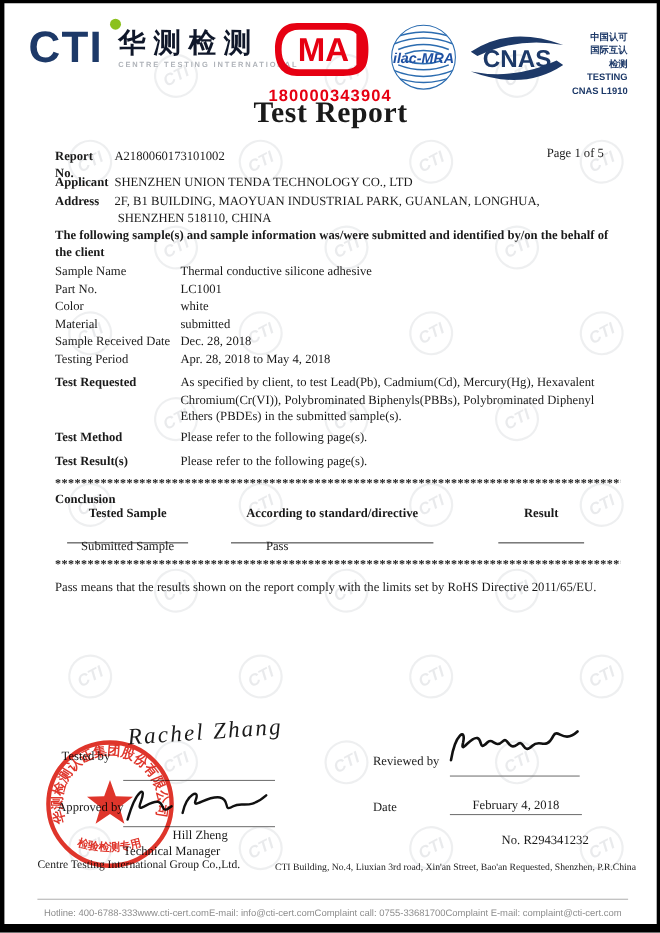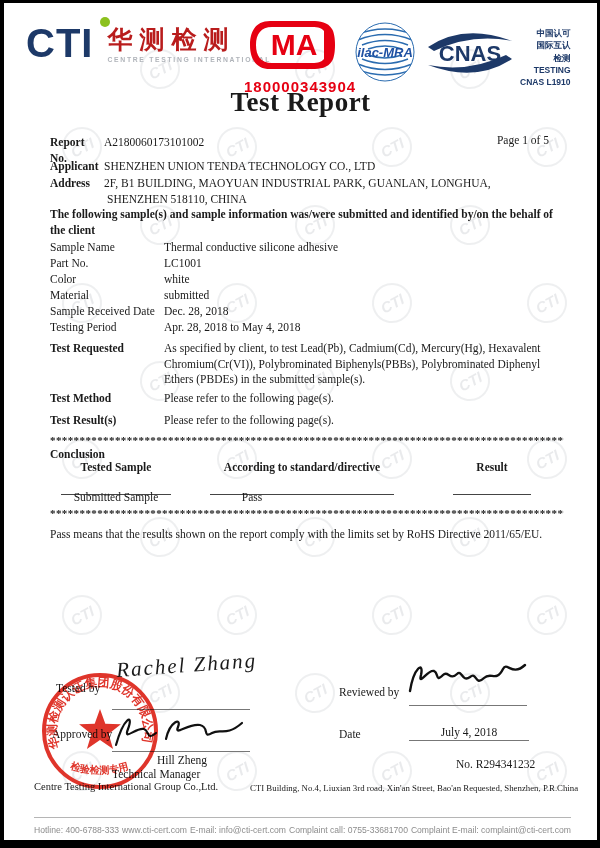--- a/index.html
+++ b/index.html
@@ -12,21 +12,21 @@
   .wm { position:absolute; width:40px; height:40px; border:2px solid #8a929c; border-radius:50%;
         opacity:.14; display:flex; align-items:center; justify-content:center;
         transform:rotate(-28deg); color:#6b7480; font:italic bold 15px "Liberation Sans", sans-serif; }
 
   .abs { position:absolute; }
   .z { z-index:2; }
 
   
   .cti-word { font:bold 40px "Liberation Sans", sans-serif; color:#1d3968; letter-spacing:1px; position:relative; line-height:1; }
   .cti-dot { position:absolute; width:10px; height:10px; border-radius:50%; background:#8cc11e; top:-6px; left:74px; }
-  .cti-cn { font:bold 25px "Liberation Sans", sans-serif; color:#b91c1c; letter-spacing:7px; line-height:1; }
+  .cti-cn { font:bold 25px "Liberation Sans", sans-serif; color:#0f172a; letter-spacing:7px; line-height:1; }
   .cti-tag { font:bold 6.8px "Liberation Sans", sans-serif; color:#b0b4ba; letter-spacing:1.7px; margin-top:4px; }
   .cma-num { font:bold 15px "Liberation Sans", sans-serif; color:#e60012; letter-spacing:1px; text-align:center; margin-top:1px; }
   .cnas-txt { font:bold 8.5px "Liberation Sans", sans-serif; color:#1d3968; line-height:1.45;text-align:right; }
 
   .doc-title { font:bold 27px "Liberation Serif", serif; text-align:center; letter-spacing:.5px; }
 
   
   .t { font-size:11.5px; line-height:1.35; }
   .b { font-weight:bold; }
   .row { display:flex; }
@@ -37,21 +37,21 @@
   .tbl { display:flex; }
   .c1 { width:132px; text-align:center; }
   .c2 { width:240px; text-align:center; }
   .c3 { width:140px; text-align:center; }
   .hline { display:inline-block; border-bottom:1.5px solid #444; height:1px; }
 
   .sigline { position:absolute; border-bottom:1.2px solid #777; height:1px; }
   .hand { font:italic 21px "Liberation Serif", serif; letter-spacing:2px; transform:rotate(-4deg); white-space:nowrap; }
 
   .footer { position:absolute; left:30px; right:26px; top:814px; border-top:1px solid #b5b5b5; padding-top:7px;
-            display:flex; justify-content:space-between; font:8.6px "Liberation Sans", sans-serif; color:#8c8c8c; }
+            display:flex; justify-content:center; font:8.6px "Liberation Sans", sans-serif; color:#8c8c8c; }
 
   svg text { font-family:"Liberation Sans", sans-serif; }
 </style>
 </head>
 <body>
 
 <div class="page">
   <div id="wm-layer">
       <div class="wm" style="left: 136px; top: 46px;">CTI</div>
       <div class="wm" style="left: 291px; top: 46px;">CTI</div>
@@ -266,21 +266,21 @@
 
     <span class="abs t" style="left:48px; top:88px;">Approved by</span>
     <svg class="abs" style="left:104px; top:70px;" width="150" height="44" viewBox="0 0 150 44">
       <path d="M8,36 C16,8 26,4 20,20 C15,33 28,18 36,20 C42,22 38,32 48,24 M58,30 C62,12 74,8 70,18 C66,28 80,14 92,16 C102,18 94,30 104,24 C112,19 118,28 134,14" fill="none" stroke="#111" stroke-width="2.2" stroke-linecap="round"></path>
     </svg>
     <span class="sigline" style="left:108px; top:112px; width:138px;"></span>
     <div class="abs t" style="left:108px; top:114px; width:140px; text-align:center;">Hill Zheng</div>
     <div class="abs t" style="left:108px; top:128px; width:140px; text-align:left;">Technical Manager</div>
 
     <span class="abs t" style="left:335px; top:88px;">Date</span>
-    <div class="abs t" style="left:405px; top:86px; width:120px; text-align:center;">July 4, 2018</div>
+    <div class="abs t" style="left:405px; top:86px; width:120px; text-align:center;">February 4, 2018</div>
     <span class="sigline" style="left:405px; top:101px; width:120px;"></span>
 
     <div class="abs t" style="left:452px; top:118px;">No.  R294341232</div>
 
     <div class="abs" style="left:30px; top:142px; font-size:10.5px;">Centre Testing International Group Co.,Ltd.</div>
     <div class="abs" style="left:246px; top:144px; width:330px; font-size:8.8px;">CTI Building, No.4, Liuxian 3rd road, Xin'an Street, Bao'an Requested, Shenzhen, P.R.China</div>
 
     <svg class="abs" style="left:34px; top:30px; mix-blend-mode:multiply; opacity:.92;" width="124" height="124" viewBox="0 0 124 124">
       <circle cx="62" cy="62" r="56" fill="none" stroke="#dd2318" stroke-width="4"></circle>
       <defs>

